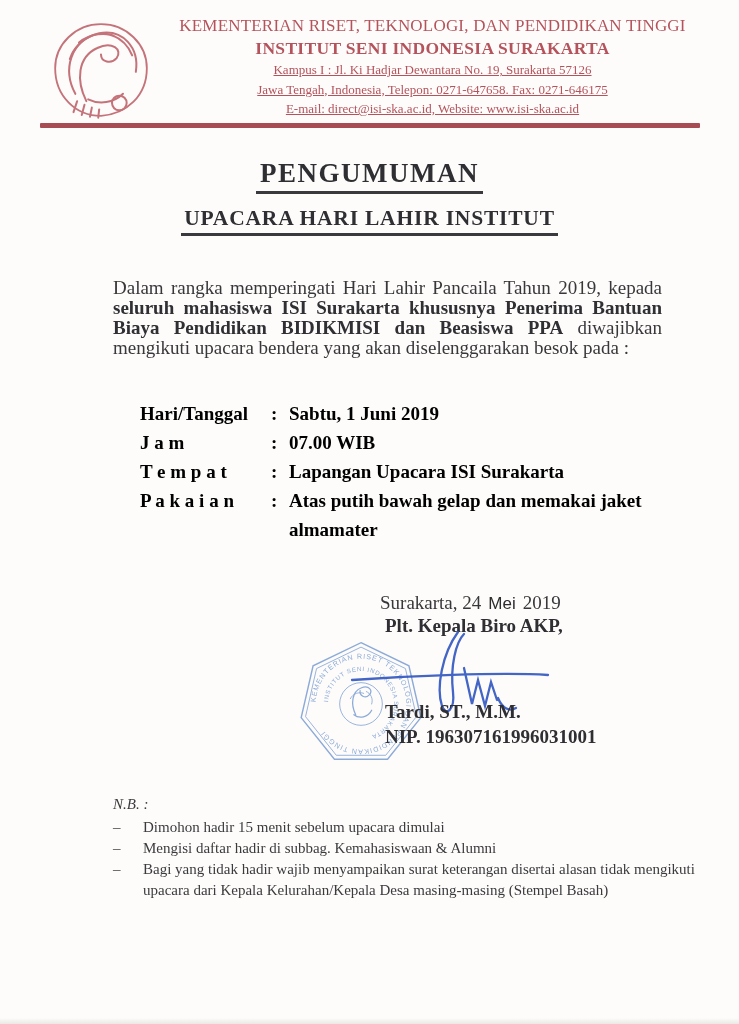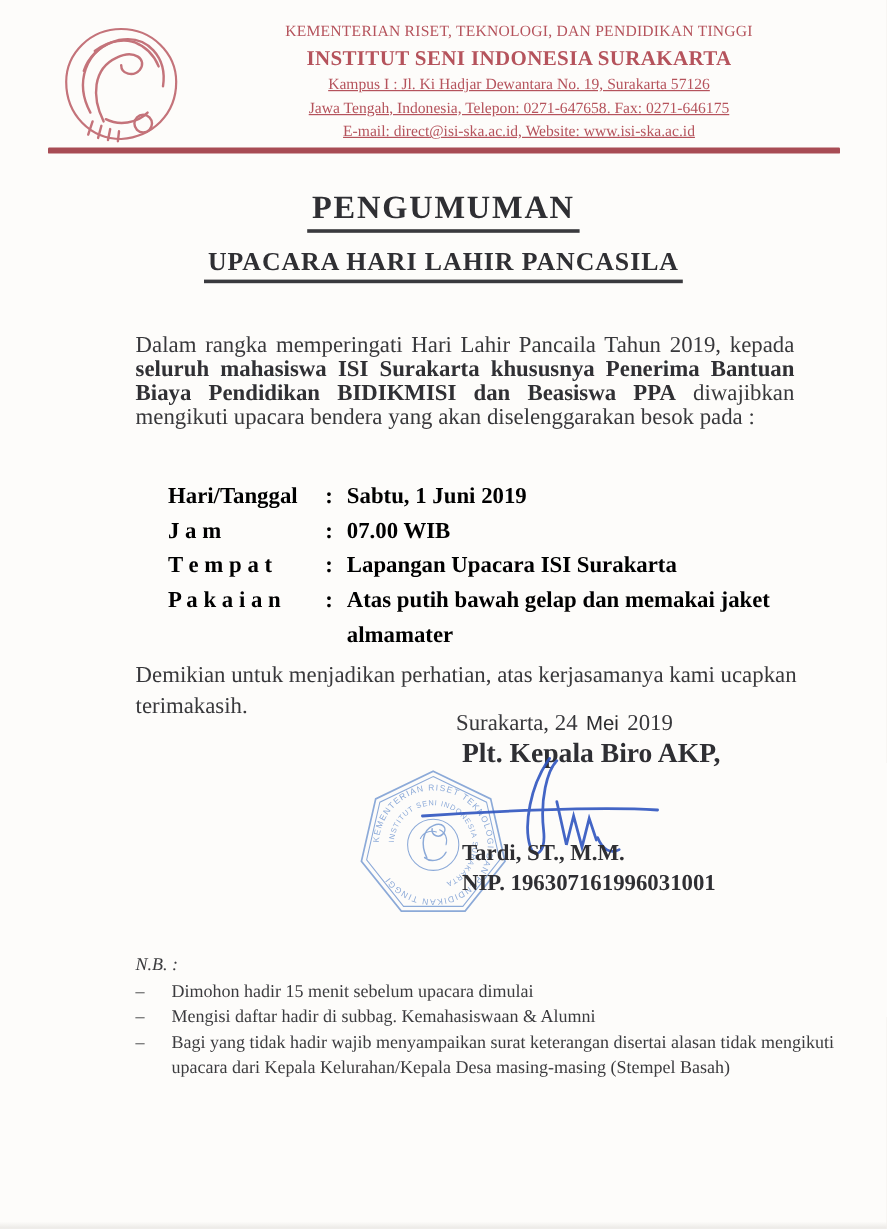--- a/index.html
+++ b/index.html
@@ -12,21 +12,21 @@
     font-family:"Liberation Serif", serif;
     color:#333336;
   }
   
   .letterhead{
     position:absolute;top:12px;left:40px;right:36px;
     display:flex;align-items:flex-start;
   }
   .logo{width:122px;height:110px;flex:0 0 auto;margin-top:3px;}
   .lh-text{flex:1;text-align:center;color:#b5535c;padding-top:2px;}
-  .lh-ministry{font-size:13px;line-height:23px;letter-spacing:.2px;}
+  .lh-ministry{font-size:17px;line-height:23px;letter-spacing:.2px;}
   .lh-institute{font-size:17.5px;line-height:23px;font-weight:bold;letter-spacing:.3px;}
   .lh-line{font-size:13px;line-height:19.5px;text-decoration:underline;}
   .rule{
     position:absolute;top:123px;left:40px;right:39px;height:5px;
     background:#a84c54;border-radius:1px;
   }
   
   .title-wrap{position:absolute;top:158px;left:0;right:0;text-align:center;}
   .doc-title{
     display:inline-block;font-size:27px;font-weight:bold;letter-spacing:1.5px;
@@ -53,21 +53,21 @@
   .detail-value{flex:1;max-width:372px;}
   .closing{
     position:absolute;top:531px;left:113px;width:556px;
     font-size:19px;line-height:26px;color:#38383b;
   }
   
   .sig-date{position:absolute;top:592px;left:380px;font-size:19px;color:#38383b;}
   .sig-date .month{
     font-family:"Liberation Sans", sans-serif;font-size:17px;margin:0 7px;color:#2c2c2e;
   }
-  .sig-position{position:absolute;top:615px;left:385px;font-size:23px;font-weight:bold;color:#2f2f33;}
+  .sig-position{position:absolute;top:615px;left:385px;font-size:19px;font-weight:bold;color:#2f2f33;}
   .stamp{position:absolute;top:640px;left:297px;width:128px;height:128px;opacity:.88;}
   .signature-svg{position:absolute;top:626px;left:338px;width:225px;height:115px;}
   .sig-name{position:absolute;top:701px;left:385px;font-size:19px;font-weight:bold;color:#2f2f33;}
   .sig-nip{position:absolute;top:726px;left:385px;font-size:19px;font-weight:bold;color:#2f2f33;}
   
   .nb{position:absolute;top:794px;left:113px;width:586px;font-size:15px;color:#3b3b3e;}
   .nb-heading{line-height:21px;margin-bottom:2px;font-style:italic;}
   .nb-item{display:flex;line-height:21px;}
   .nb-dash{width:30px;flex:0 0 auto;}
   .nb-text{flex:1;}
@@ -99,21 +99,21 @@
       <div class="lh-line">Jawa Tengah, Indonesia, Telepon: 0271-647658. Fax: 0271-646175</div>
       <div class="lh-line">E-mail: direct@isi-ska.ac.id, Website: www.isi-ska.ac.id</div>
     </div>
   </header>
   <div class="rule"></div>
 
   <div class="title-wrap">
     <span class="doc-title">PENGUMUMAN</span>
   </div>
   <div class="subtitle-wrap">
-    <span class="doc-subtitle">UPACARA HARI LAHIR PANCASILA</span>
+    <span class="doc-subtitle">UPACARA HARI LAHIR INSTITUT</span>
   </div>
 
   <p class="intro"><span>Dalam rangka memperingati Hari Lahir Pancaila Tahun 2019, kepada </span><b>seluruh mahasiswa ISI Surakarta khususnya Penerima Bantuan Biaya Pendidikan BIDIKMISI dan Beasiswa PPA</b><span> diwajibkan mengikuti upacara bendera yang akan diselenggarakan besok pada :</span></p>
 
   <div class="details">
     <div class="detail-row">
       <span class="detail-label">Hari/Tanggal</span>
       <span class="detail-colon">:</span>
       <span class="detail-value">Sabtu, 1 Juni 2019</span>
     </div>
@@ -127,21 +127,20 @@
       <span class="detail-colon">:</span>
       <span class="detail-value">Lapangan Upacara ISI Surakarta</span>
     </div>
     <div class="detail-row">
       <span class="detail-label">P a k a i a n</span>
       <span class="detail-colon">:</span>
       <span class="detail-value">Atas putih bawah gelap dan memakai jaket almamater</span>
     </div>
   </div>
 
-  <p class="closing">Demikian untuk menjadikan perhatian, atas kerjasamanya kami ucapkan terimakasih.</p>
 
   <div class="sig-date"><span>Surakarta, 24</span><span class="month">Mei</span><span>2019</span></div>
   <div class="sig-position">Plt. Kepala Biro AKP,</div>
 
   <div class="stamp">
     <svg viewBox="0 0 144 144" width="128" height="128">
       <g stroke="#7d9fd4" fill="none">
         <polygon points="72,3 125.9,29 139.3,87.4 101.9,134.2 42.1,134.2 4.7,87.4 18.1,29" stroke-width="1.6"></polygon>
         <polygon points="72,8 122,32.1 134.4,86.2 99.8,129.7 44.2,129.7 9.6,86.2 22,32.1" stroke-width="1"></polygon>
         <circle cx="72" cy="72" r="24" stroke-width="1"></circle>

